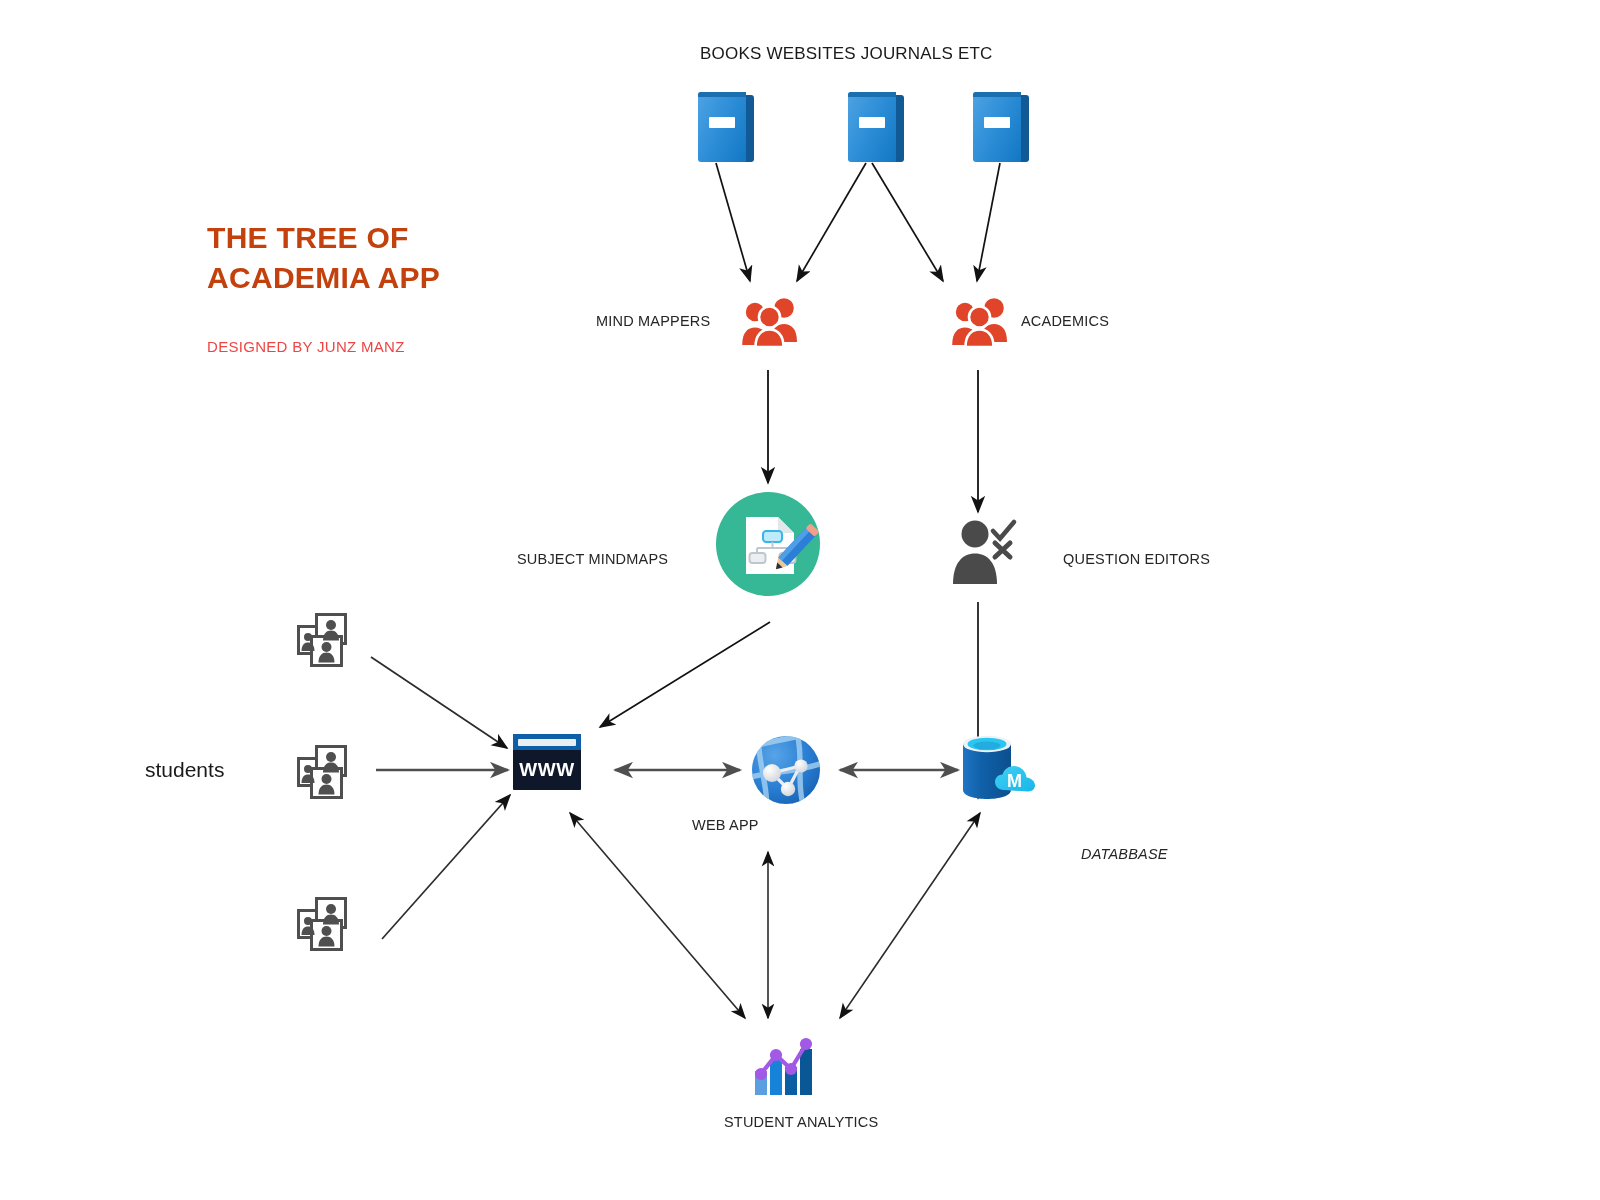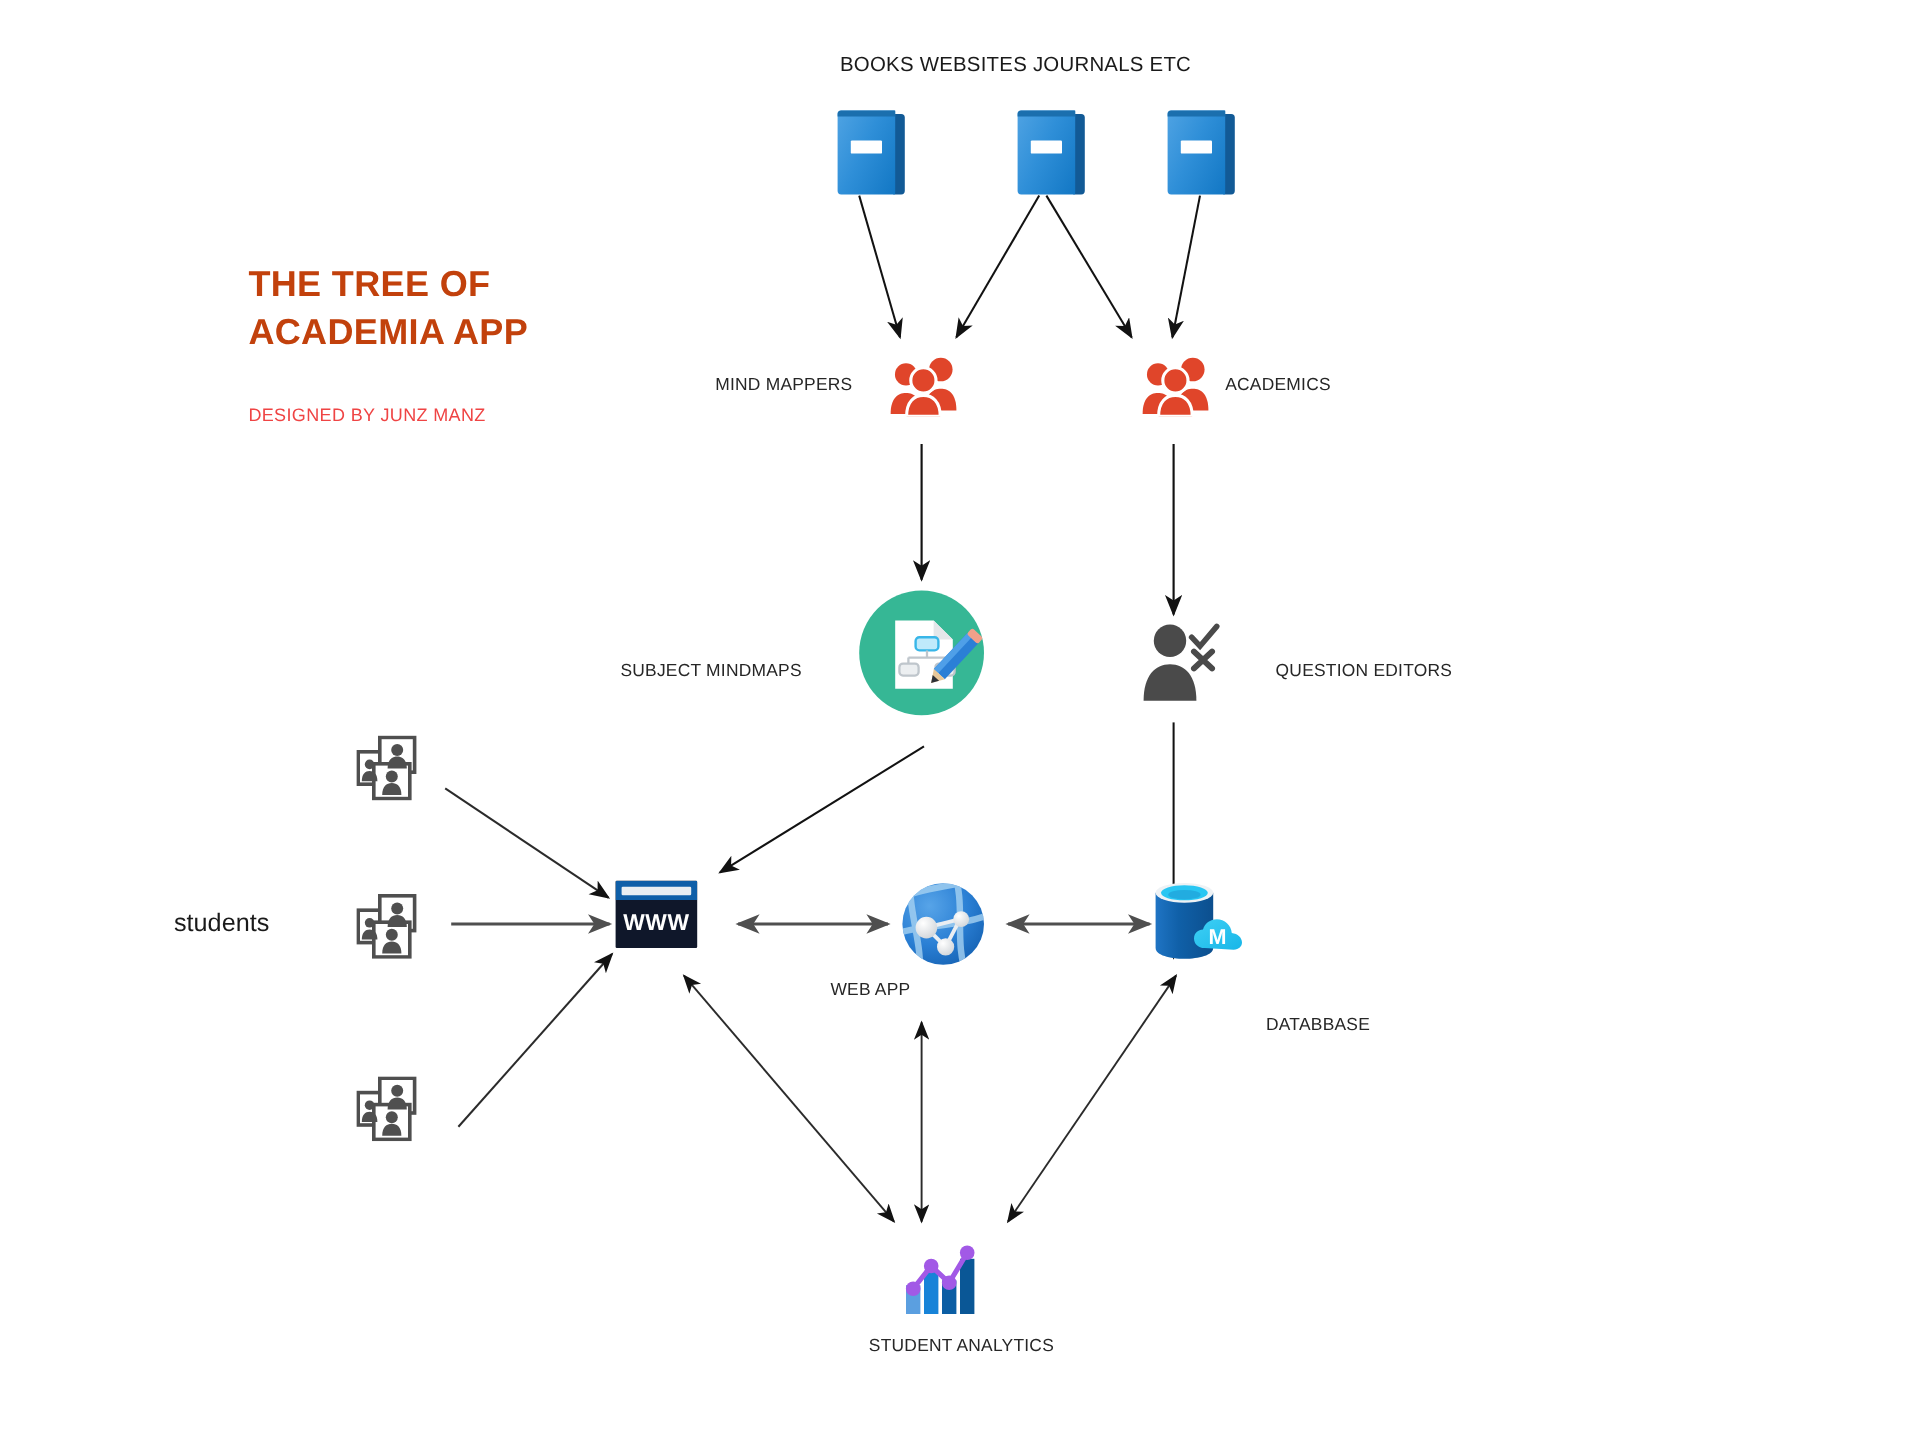--- a/index.html
+++ b/index.html
@@ -411,21 +411,21 @@
       <ellipse cx="30" cy="15.6" rx="13.5" ry="4" fill="#1f9ed6" opacity="0.65"></ellipse>
 
       <g transform="translate(38,36)">
         <path d="M9 24 C3 24 0 20 0 16 C0 11.5 3.5 8.5 7.5 8.5
                  C9 3.5 13.5 0 19 0 C25.5 0 31 5 31.5 11.5
                  C36.5 12 40 15.5 40 19.5 C40 22.5 37.5 25.5 33 25.5 Z" fill="url(#gCloud)"></path>
         <text x="19.5" y="21" font-family="Liberation Sans, sans-serif" font-size="18" font-weight="bold" fill="#ffffff" text-anchor="middle">M</text>
       </g>
     </svg>
   </div>
-  <div class="lbl lbl-caps" style="left:1055px; top:846px;">DATABBASE</div>
+  <div class="lbl lbl-caps" style="left:1081px; top:846px;font-style:italic;">DATABBASE</div>
 
   <div class="analytics" style="left:752px; top:1031px;">
     <svg viewBox="0 0 66 64" width="66" height="64">
 
       <rect x="3" y="40" width="12" height="24" fill="#5b9fe0"></rect>
       <rect x="18" y="28" width="12" height="36" fill="#1783d8"></rect>
       <rect x="33" y="36" width="12" height="28" fill="#0b5ea4"></rect>
       <rect x="48" y="18" width="12" height="46" fill="#0a5796"></rect>
 
       <polyline points="9,43 24,24 39,38 54,13" fill="none" stroke="#a259e6" stroke-width="4.2" stroke-linejoin="round"></polyline>

